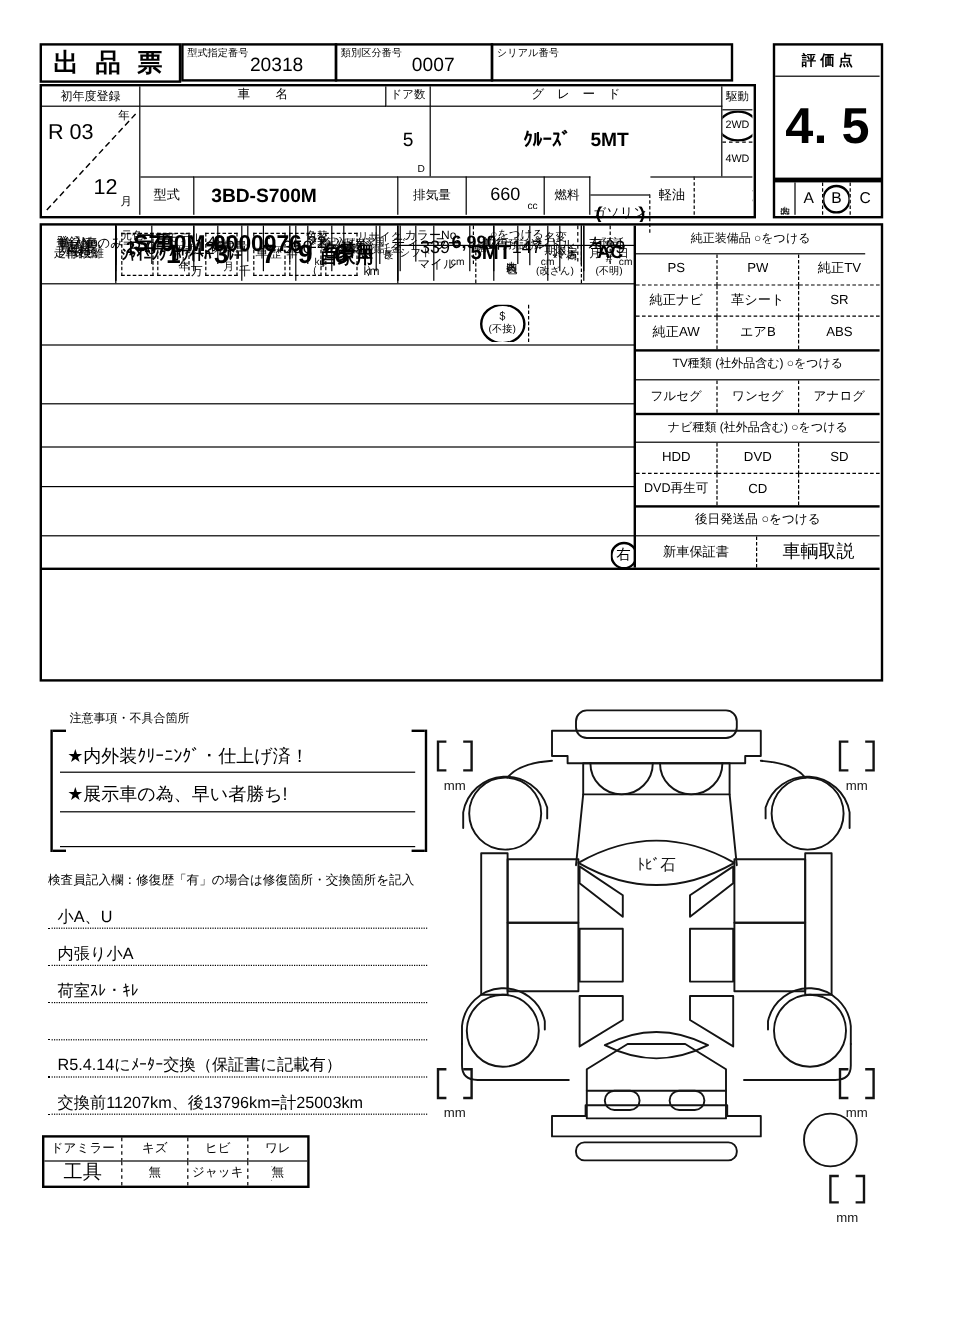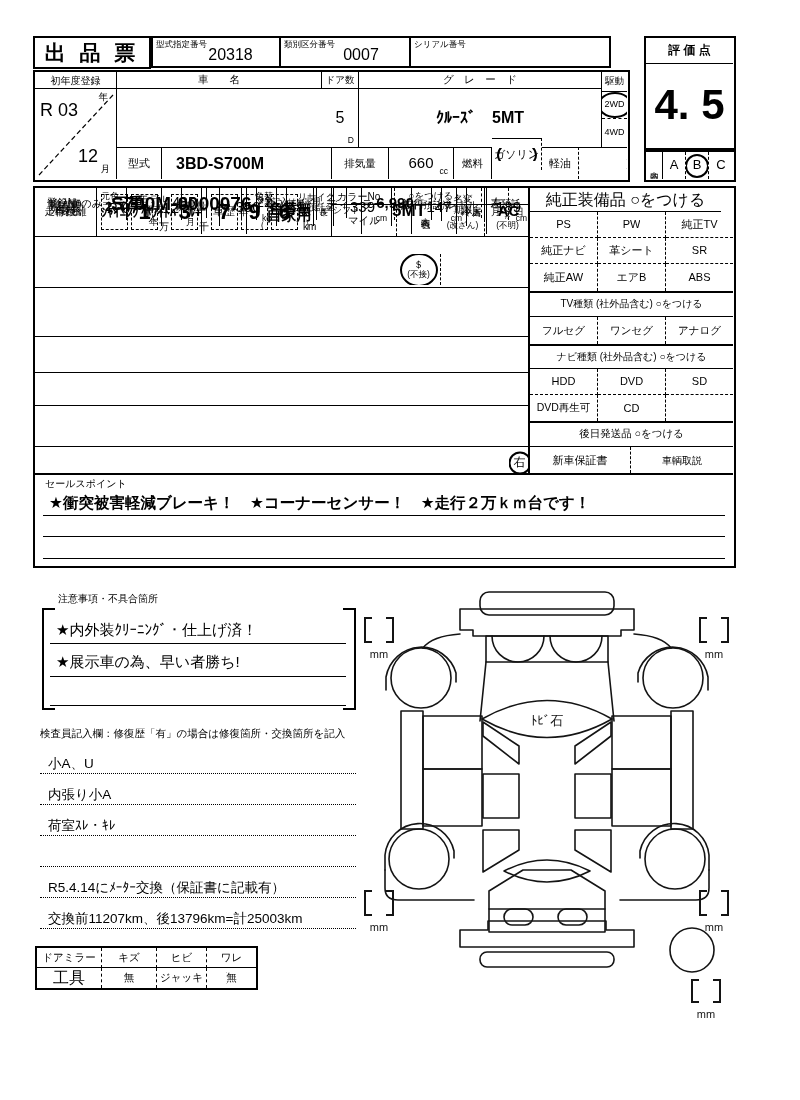--- a/index.html
+++ b/index.html
@@ -94,21 +94,21 @@
     <div class="c" style="left:567px;top:47px;width:25px;height:28px;font-size:9px">4WD</div>
 
     <div class="c br" style="left:82px;top:75px;width:45px;height:32px;font-size:11px;border-top:1.8px solid #000">型式</div>
     <div class="c cl br" style="left:127px;top:75px;width:170px;height:32px;padding-left:14px;font-size:16px;font-weight:bold;border-top:1.8px solid #000">3BD-S700M</div>
     <div class="c br" style="left:297px;top:75px;width:57px;height:32px;font-size:10.5px;border-top:1.8px solid #000">排気量</div>
     <div class="c br" style="left:354px;top:75px;width:65px;height:32px;border-top:1.8px solid #000">
       <span style="font-size:15px">660</span>
       <span style="position:absolute;right:5px;bottom:3px;font-size:8.5px">cc</span>
     </div>
     <div class="c br" style="left:419px;top:75px;width:38px;height:32px;font-size:10.5px;border-top:1.8px solid #000">燃料</div>
-    <div class="c bd" style="left:457px;top:66px;width:50px;height:32px;border-top:1.8px solid #000">
+    <div class="c bd" style="left:457px;top:90px;width:50px;height:32px;border-top:1.8px solid #000">
       <span class="circ c" style="--cw:36px;--ch:25px;position:relative;font-size:11px">ガソリン</span>
     </div>
     <div class="c bd" style="left:507px;top:75px;width:37px;height:32px;font-size:11px;border-top:1.8px solid #000">軽油</div>
     <div class="c" style="left:544px;top:75px;width:48px;height:32px;font-size:11px;border-top:1.8px solid #000">（　　　　）</div>
   </div>
 
   <div class="box" style="left:33px;top:186px;width:703px;height:382px">
 
     <div style="position:absolute;left:0;top:0;width:495px;height:285px;border-right:2.2px solid #000;box-sizing:border-box">
 
@@ -247,21 +247,21 @@
         <div class="c br" style="left:222px;top:0;width:60px;height:32px;font-size:10px">輸入区分</div>
         <div class="c bd" style="left:282px;top:0;width:78px;height:32px;font-size:11.5px">ディーラー</div>
         <div class="c br" style="left:360px;top:0;width:37px;height:32px;font-size:11.5px">並行</div>
         <div class="c br" style="left:397px;top:0;width:53px;height:32px;font-size:10px">ハンドル</div>
         <div class="c bd" style="left:450px;top:0;width:24px;height:32px;font-size:12px">左</div>
         <div class="c circ" style="--cw:19px;--ch:19px;left:474px;top:0;width:21px;height:32px;font-size:12px">右</div>
       </div>
     </div>
 
     <div style="position:absolute;left:495px;top:0;width:203px;height:285px">
-      <div class="c bb" style="left:0;top:0;width:191px;height:24px;font-size:16px">純正装備品 ○をつける</div>
+      <div class="c bb" style="left:0;top:0;width:191px;height:24px;font-size:10px">純正装備品 ○をつける</div>
 
       <div class="c bd bbd" style="left:0;top:24px;width:68px;height:26px;font-size:11px">
           <span class="circ c" style="--cw:27px;--ch:24px;position:relative">PS</span>
         </div>
       <div class="c bd bbd" style="left:68px;top:24px;width:68px;height:26px;font-size:11px">
           <span class="circ c" style="--cw:27px;--ch:24px;position:relative">PW</span>
         </div>
       <div class="c bbd" style="left:136px;top:24px;width:67px;height:26px;font-size:11px">純正TV</div>
 
       <div class="c bd bbd" style="left:0;top:50px;width:68px;height:26px;font-size:11px">純正ナビ</div>
@@ -291,32 +291,25 @@
       <div class="c bd" style="left:68px;top:207px;width:68px;height:26px;font-size:11px">CD</div>
       <div class="c" style="left:136px;top:207px;width:67px;height:26px;font-size:11px"></div>
       <div style="position:absolute;left:0;top:233px;width:203px;border-top:2px solid #000"></div>
 
       <div class="c bb" style="left:0;top:233px;width:203px;height:26px;font-size:10.5px">後日発送品 ○をつける</div>
       <div class="c bd" style="left:0;top:259px;width:101px;height:26px;font-size:11px">
         <span>新車</span>
           <span class="circ c" style="--cw:18px;--ch:18px;position:relative">保</span>
           <span>証書</span>
       </div>
-      <div class="c" style="left:101px;top:259px;width:102px;height:26px;font-size:10px">車輌取説</div>
+      <div class="c" style="left:101px;top:259px;width:102px;height:26px;font-size:15px">車輌取説</div>
     </div>
 
     <div style="position:absolute;left:0;top:285px;width:698px;border-top:2.2px solid #000"></div>
 
-    <div style="position:absolute;left:0;top:285px;width:698px;height:92px">
-      <span style="position:absolute;left:10px;top:4px;font-size:10px">セールスポイント</span>
-      <span style="position:absolute;left:14px;top:20px;font-size:15.5px;font-weight:bold;white-space:nowrap">★衝突被害軽減ブレーキ！　★コーナーセンサー！　★走行２万ｋｍ台です！</span>
-      <div class="uline" style="left:8px;top:42px;width:682px"></div>
-      <div class="uline" style="left:8px;top:63px;width:682px;border-width:1.2px"></div>
-      <div class="uline" style="left:8px;top:85px;width:682px;border-width:1.2px"></div>
-    </div>
   </div>
 
   <span style="position:absolute;left:58px;top:592px;font-size:10px">注意事項・不具合箇所</span>
   <div class="brk l" style="left:42px;top:608px;width:12px;height:102px"></div>
   <div class="brk r" style="left:344px;top:608px;width:12px;height:102px"></div>
   <span class="freetext" style="left:56px;top:621px;font-size:15px">★内外装ｸﾘｰﾆﾝｸﾞ・仕上げ済！</span>
   <div class="uline" style="left:50px;top:643px;width:296px"></div>
   <span class="freetext" style="left:56px;top:653px;font-size:15px">★展示車の為、早い者勝ち!</span>
   <div class="uline" style="left:50px;top:676px;width:296px"></div>
   <div class="uline" style="left:50px;top:705px;width:296px"></div>

